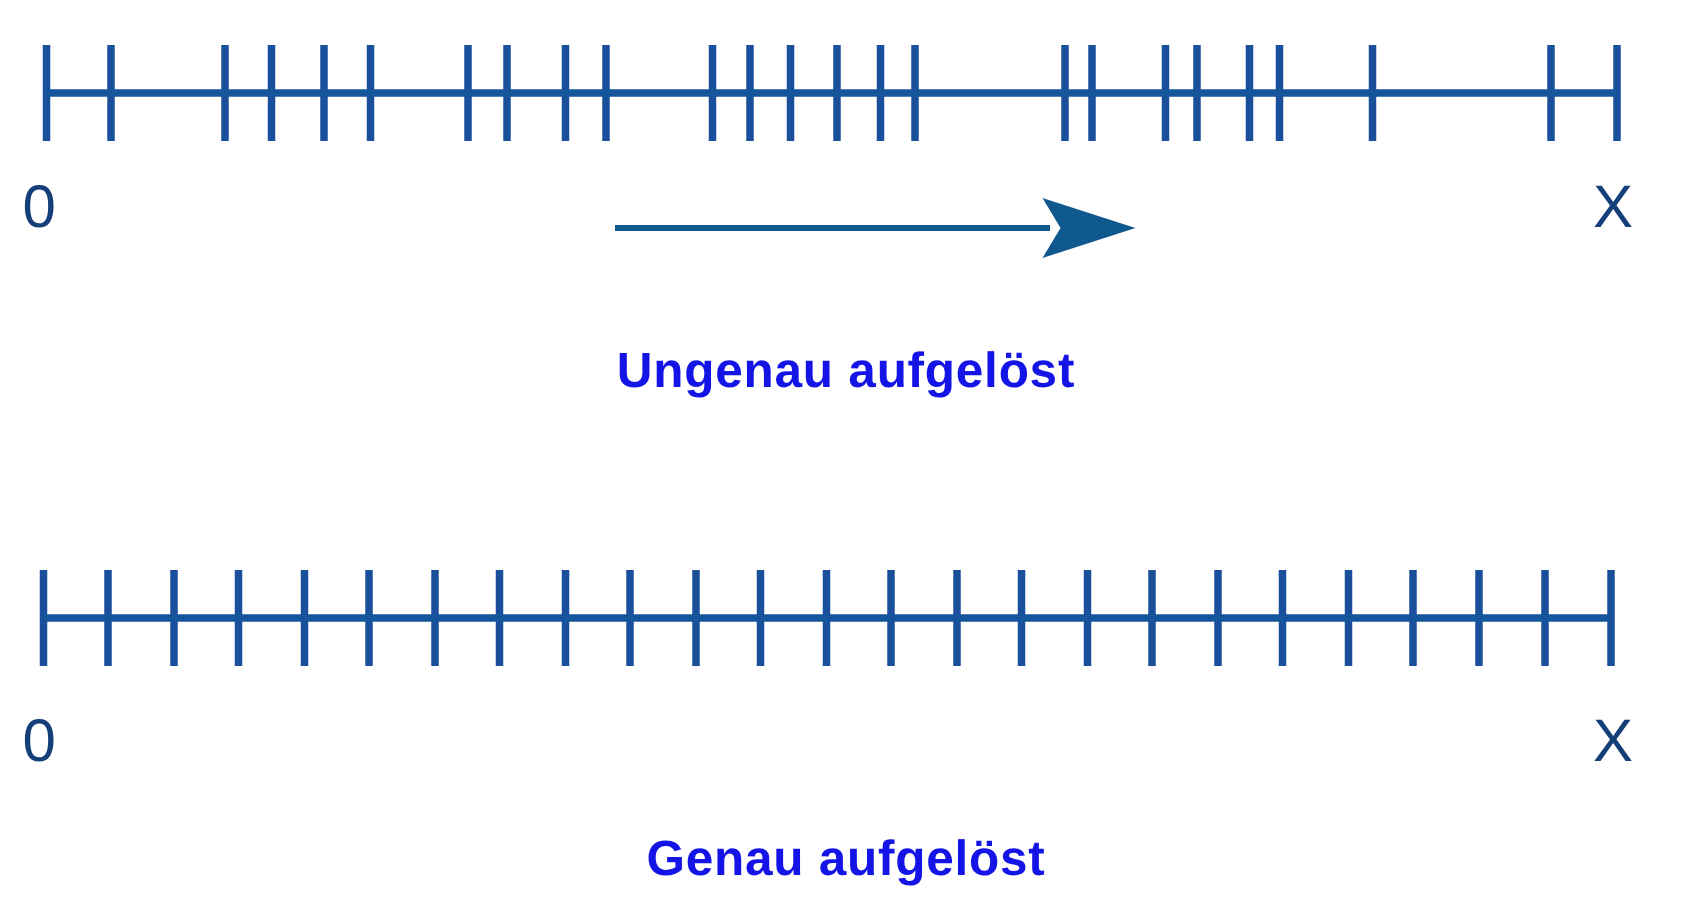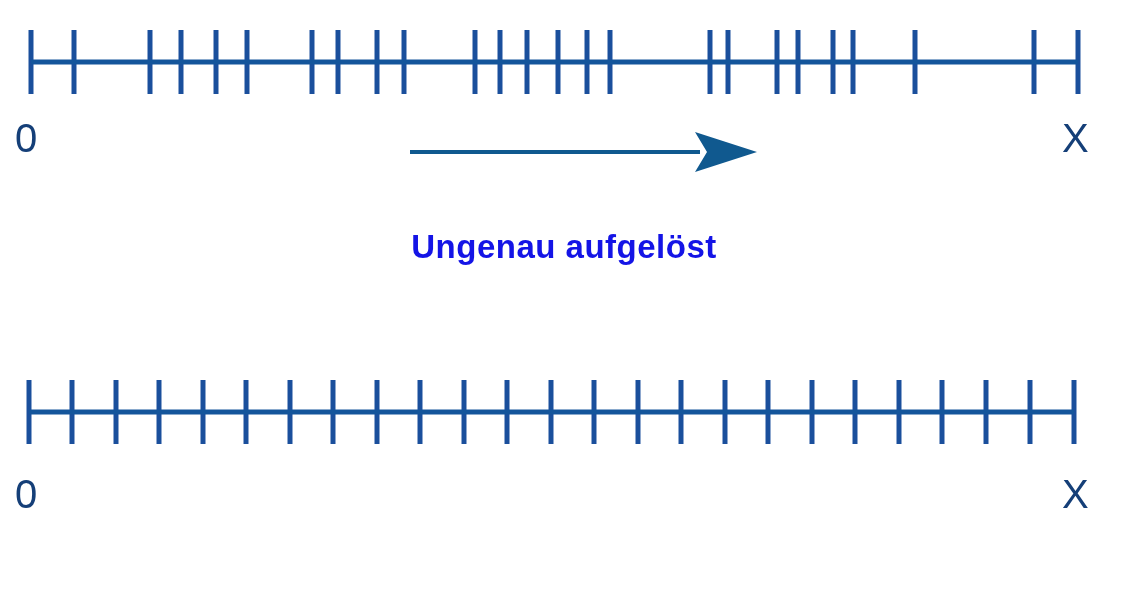--- a/index.html
+++ b/index.html
@@ -160,15 +160,16 @@
           <line x1="986" x2="986" y1="30" y2="94" stroke="#1a4f9c" stroke-width="5"></line>
           <line x1="1030" x2="1030" y1="30" y2="94" stroke="#1a4f9c" stroke-width="5"></line>
           <line x1="1074" x2="1074" y1="30" y2="94" stroke="#1a4f9c" stroke-width="5"></line>
         </g>
       <line id="lower-axis" x1="29" y1="62" x2="1074" y2="62" stroke="#14559b" stroke-width="5"></line>
     </svg>
 
     <span class="axis-label zero">0</span>
     <span class="axis-label x-end">X</span>
 
+    <div class="caption">Genau aufgelöst</div>
   </div>
 
 </div>
 
 </body></html>

